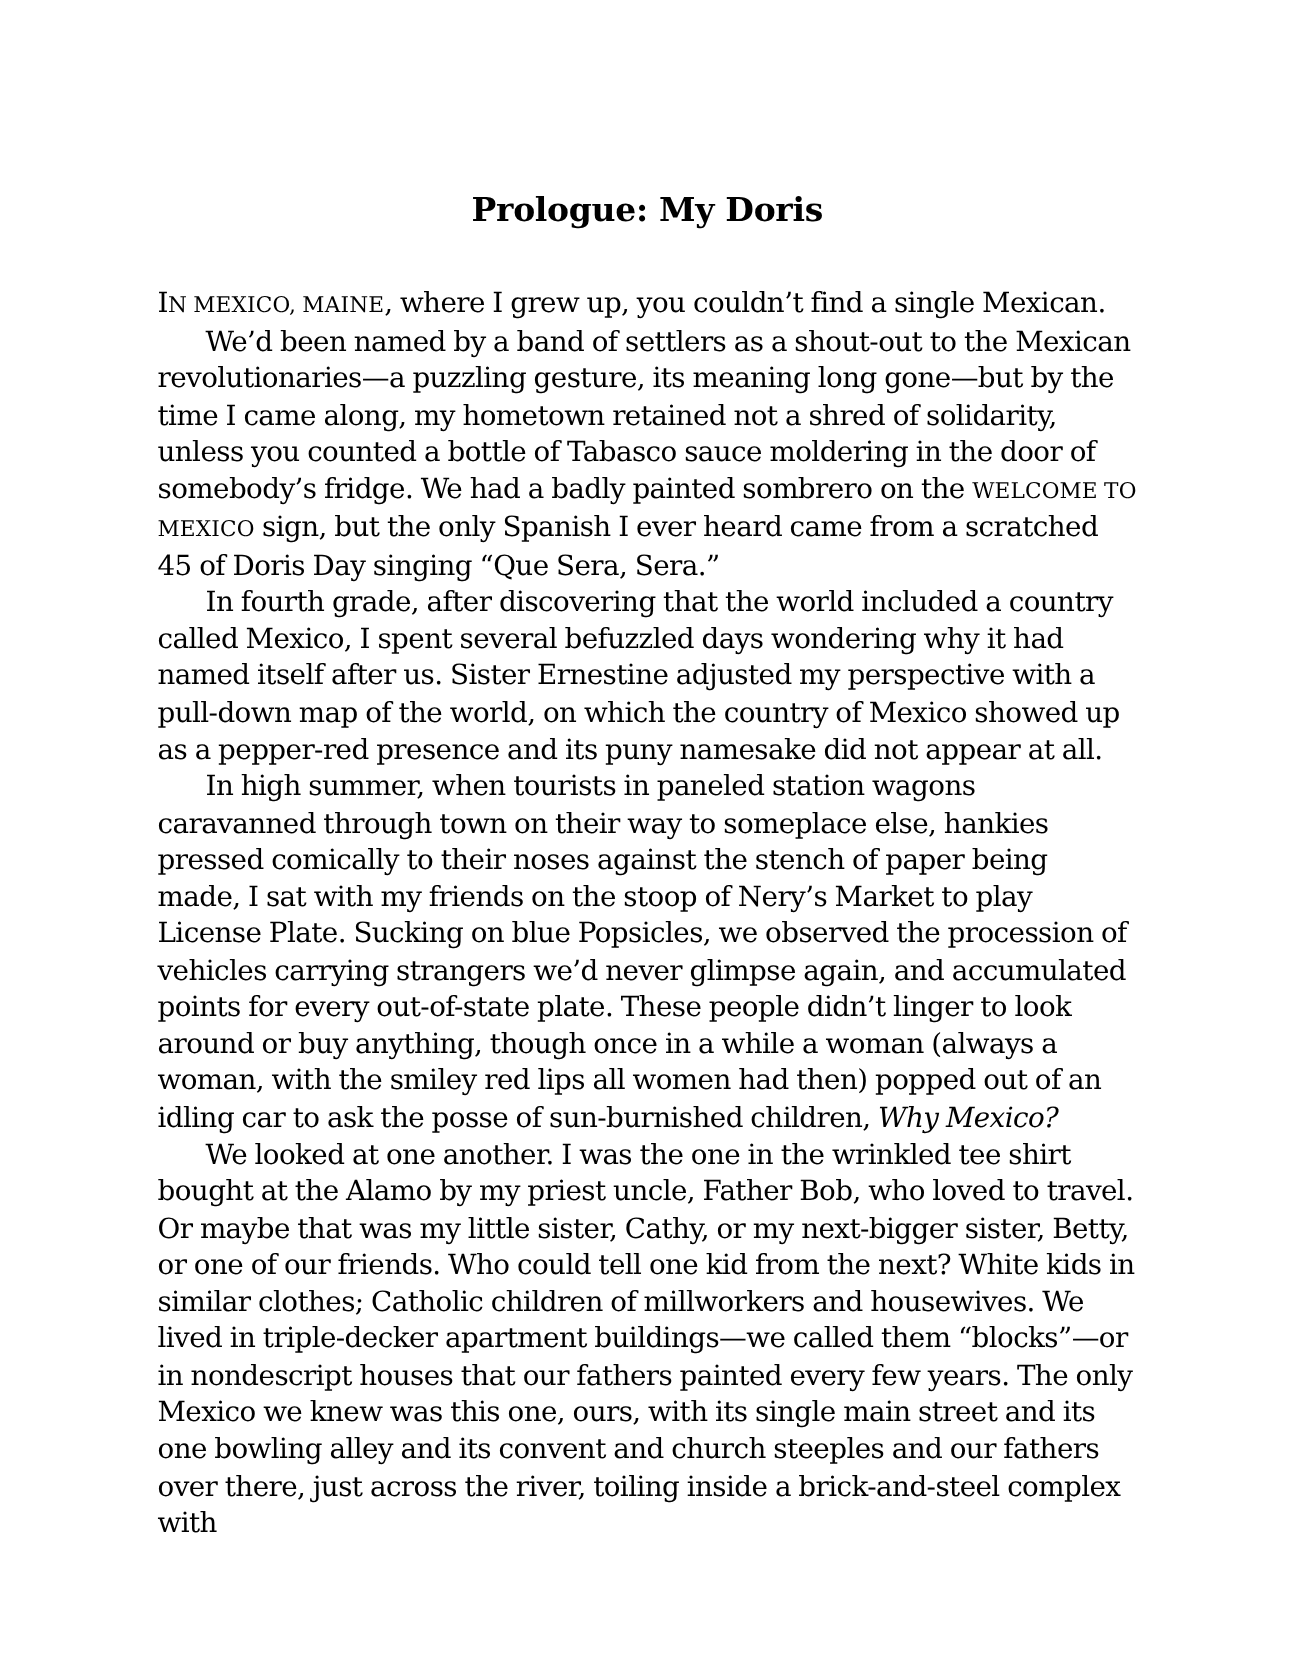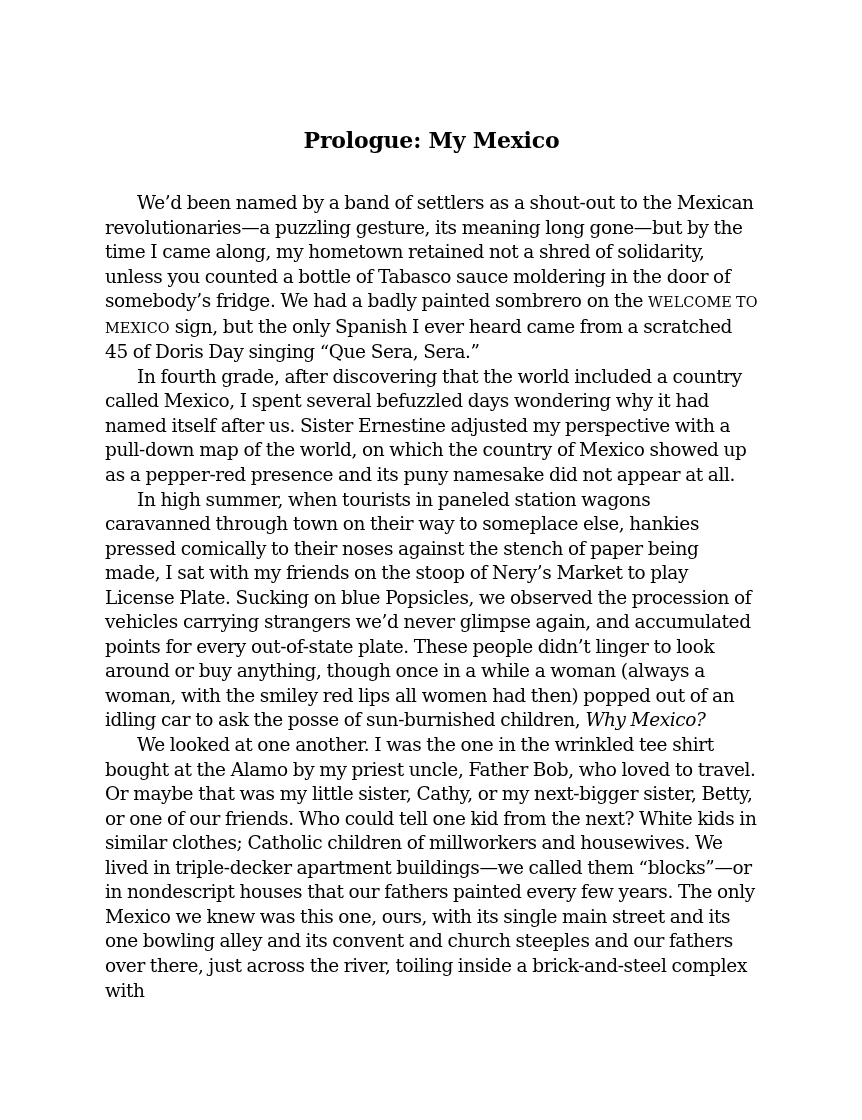--- a/index.html
+++ b/index.html
@@ -46,20 +46,21 @@
   .italic {
     font-style: italic;
     margin-top: 48px;
   }
   .normal {}
 </style>
 </head>
 <body>
 
 <main class="book-page">
-  <h1 class="chapter-title">Prologue: My Mexico</h1>
+  <h1 class="chapter-title">Prologue: My Doris</h1>
   <section class="body-text">
+      <p><span class="normal">I</span><span class="smallcaps">N MEXICO, MAINE</span><span class="normal">, where I grew up, you couldn’t find a single Mexican.</span></p>
       <p class="indent"><span class="normal">We’d been named by a band of settlers as a shout-out to the Mexican revolutionaries—a puzzling gesture, its meaning long gone—but by the time I came along, my hometown retained not a shred of solidarity, unless you counted a bottle of Tabasco sauce moldering in the door of somebody’s fridge. We had a badly painted sombrero on the </span><span class="smallcaps">WELCOME TO MEXICO</span><span class="normal"> sign, but the only Spanish I ever heard came from a scratched 45 of Doris Day singing “Que Sera, Sera.”</span></p>
       <p class="indent"><span class="normal">In fourth grade, after discovering that the world included a country called Mexico, I spent several befuzzled days wondering why it had named itself after us. Sister Ernestine adjusted my perspective with a pull-down map of the world, on which the country of Mexico showed up as a pepper-red presence and its puny namesake did not appear at all.</span></p>
       <p class="indent"><span class="normal">In high summer, when tourists in paneled station wagons caravanned through town on their way to someplace else, hankies pressed comically to their noses against the stench of paper being made, I sat with my friends on the stoop of Nery’s Market to play License Plate. Sucking on blue Popsicles, we observed the procession of vehicles carrying strangers we’d never glimpse again, and accumulated points for every out-of-state plate. These people didn’t linger to look around or buy anything, though once in a while a woman (always a woman, with the smiley red lips all women had then) popped out of an idling car to ask the posse of sun-burnished children, </span><span class="italic">Why Mexico?</span></p>
       <p class="indent"><span class="normal">We looked at one another. I was the one in the wrinkled tee shirt bought at the Alamo by my priest uncle, Father Bob, who loved to travel. Or maybe that was my little sister, Cathy, or my next-bigger sister, Betty, or one of our friends. Who could tell one kid from the next? White kids in similar clothes; Catholic children of millworkers and housewives. We lived in triple-decker apartment buildings—we called them “blocks”—or in nondescript houses that our fathers painted every few years. The only Mexico we knew was this one, ours, with its single main street and its one bowling alley and its convent and church steeples and our fathers over there, just across the river, toiling inside a brick-and-steel complex with</span></p>
     </section>
 </main>
 
 </body></html>

